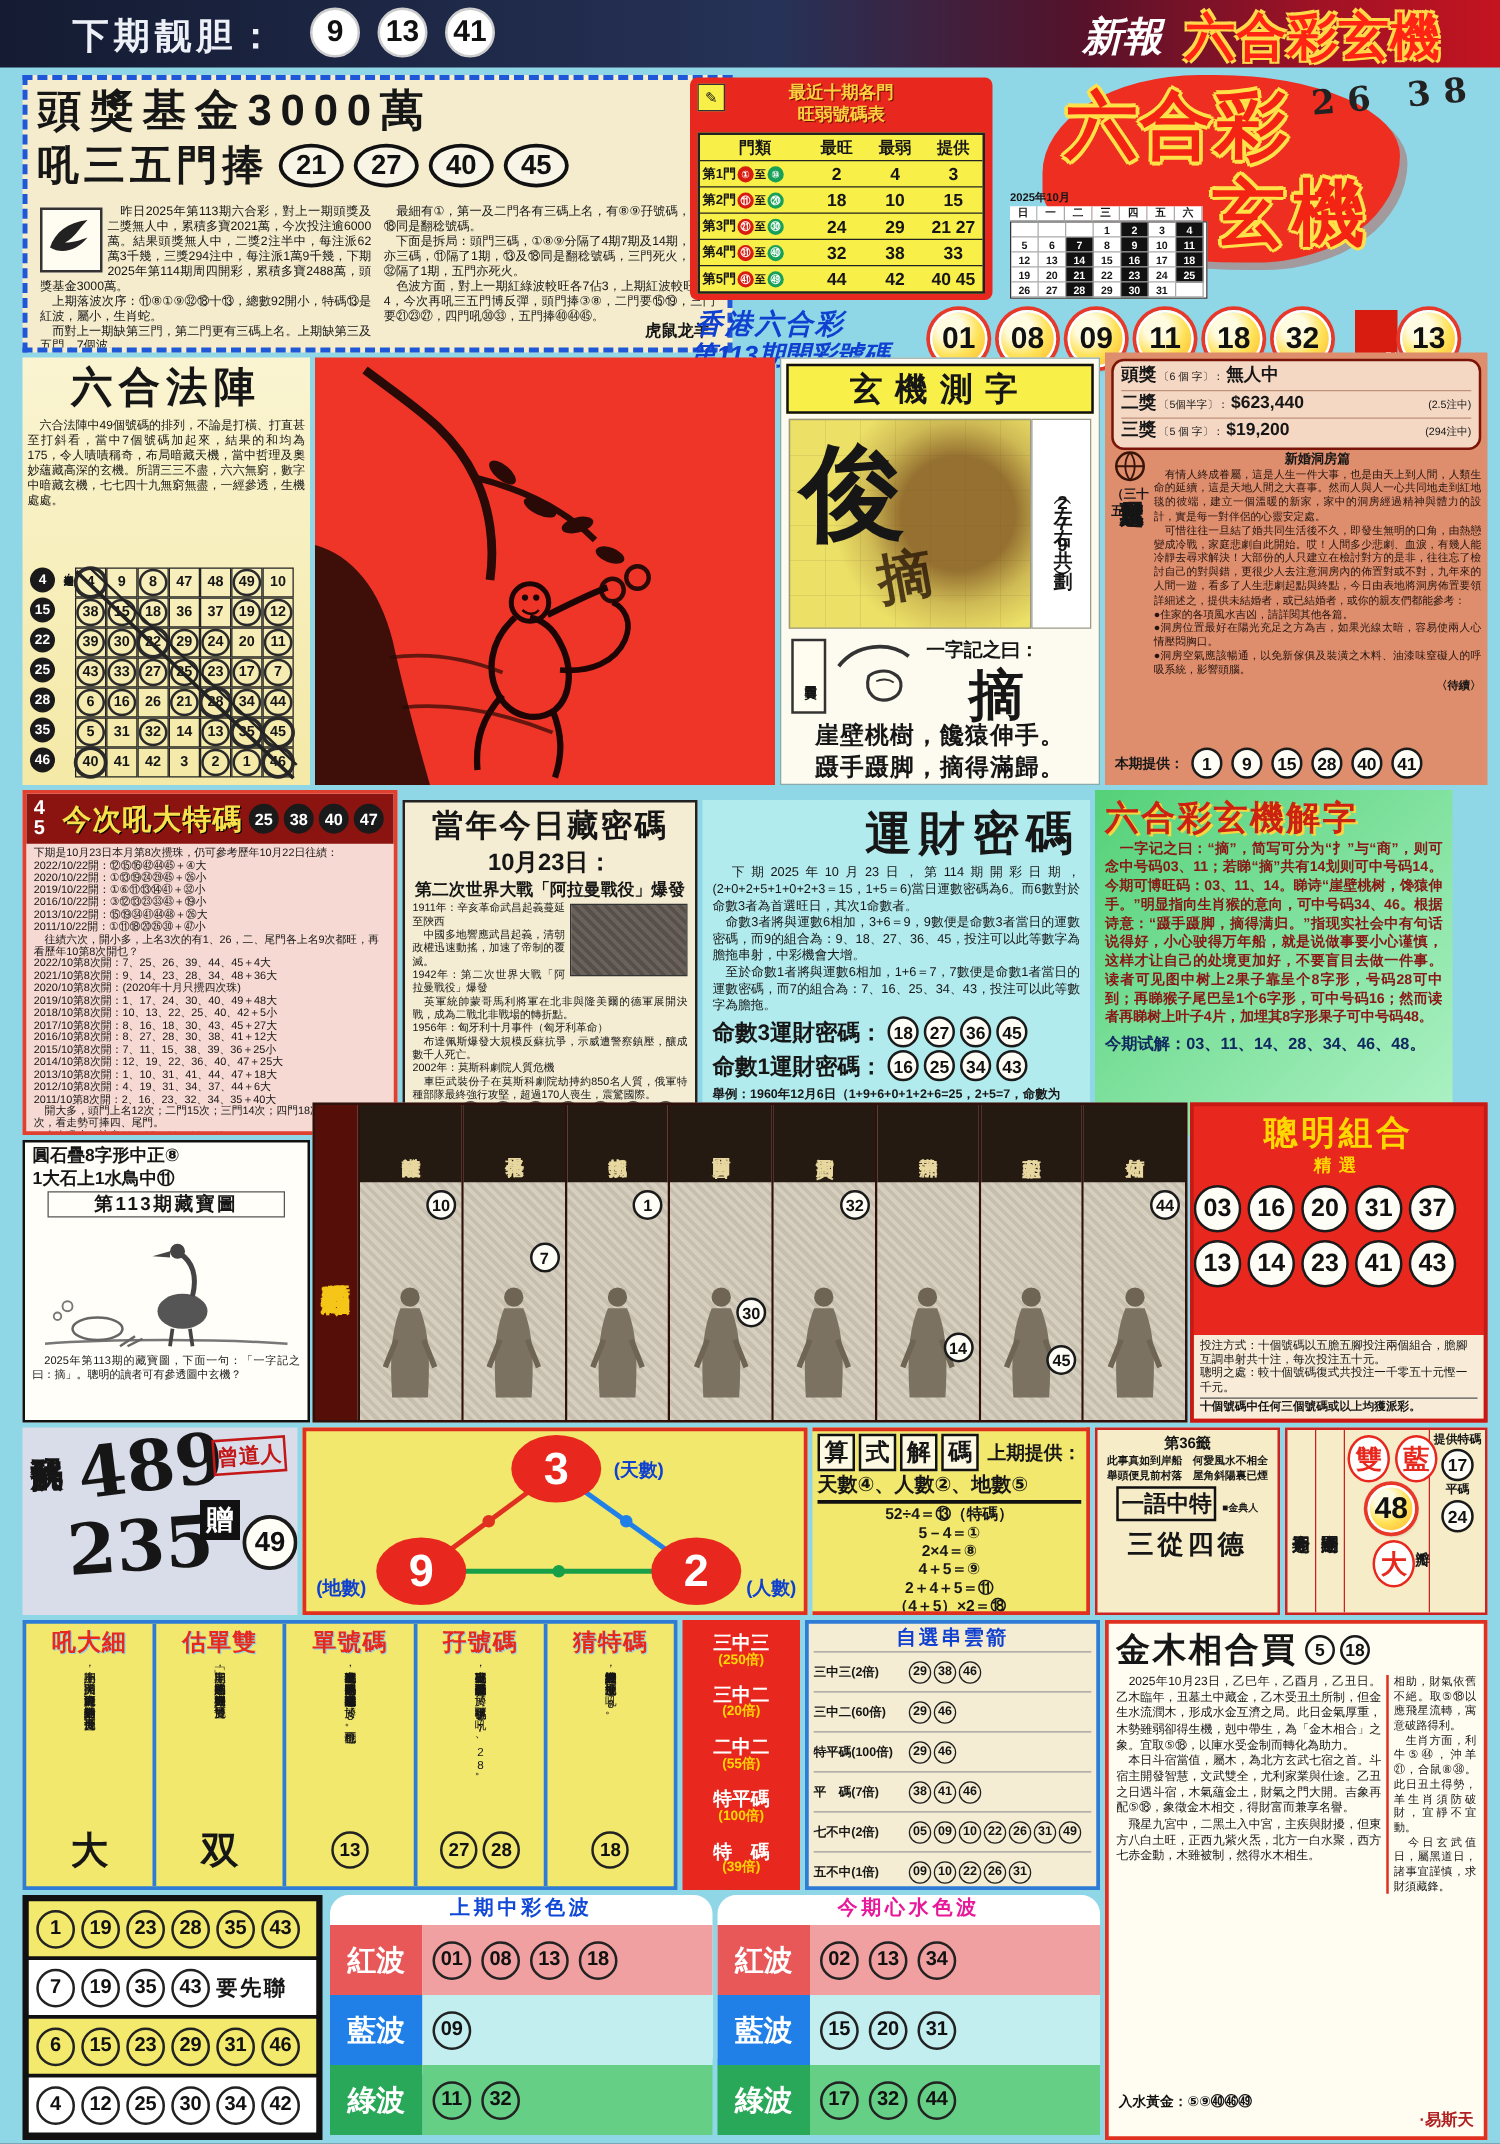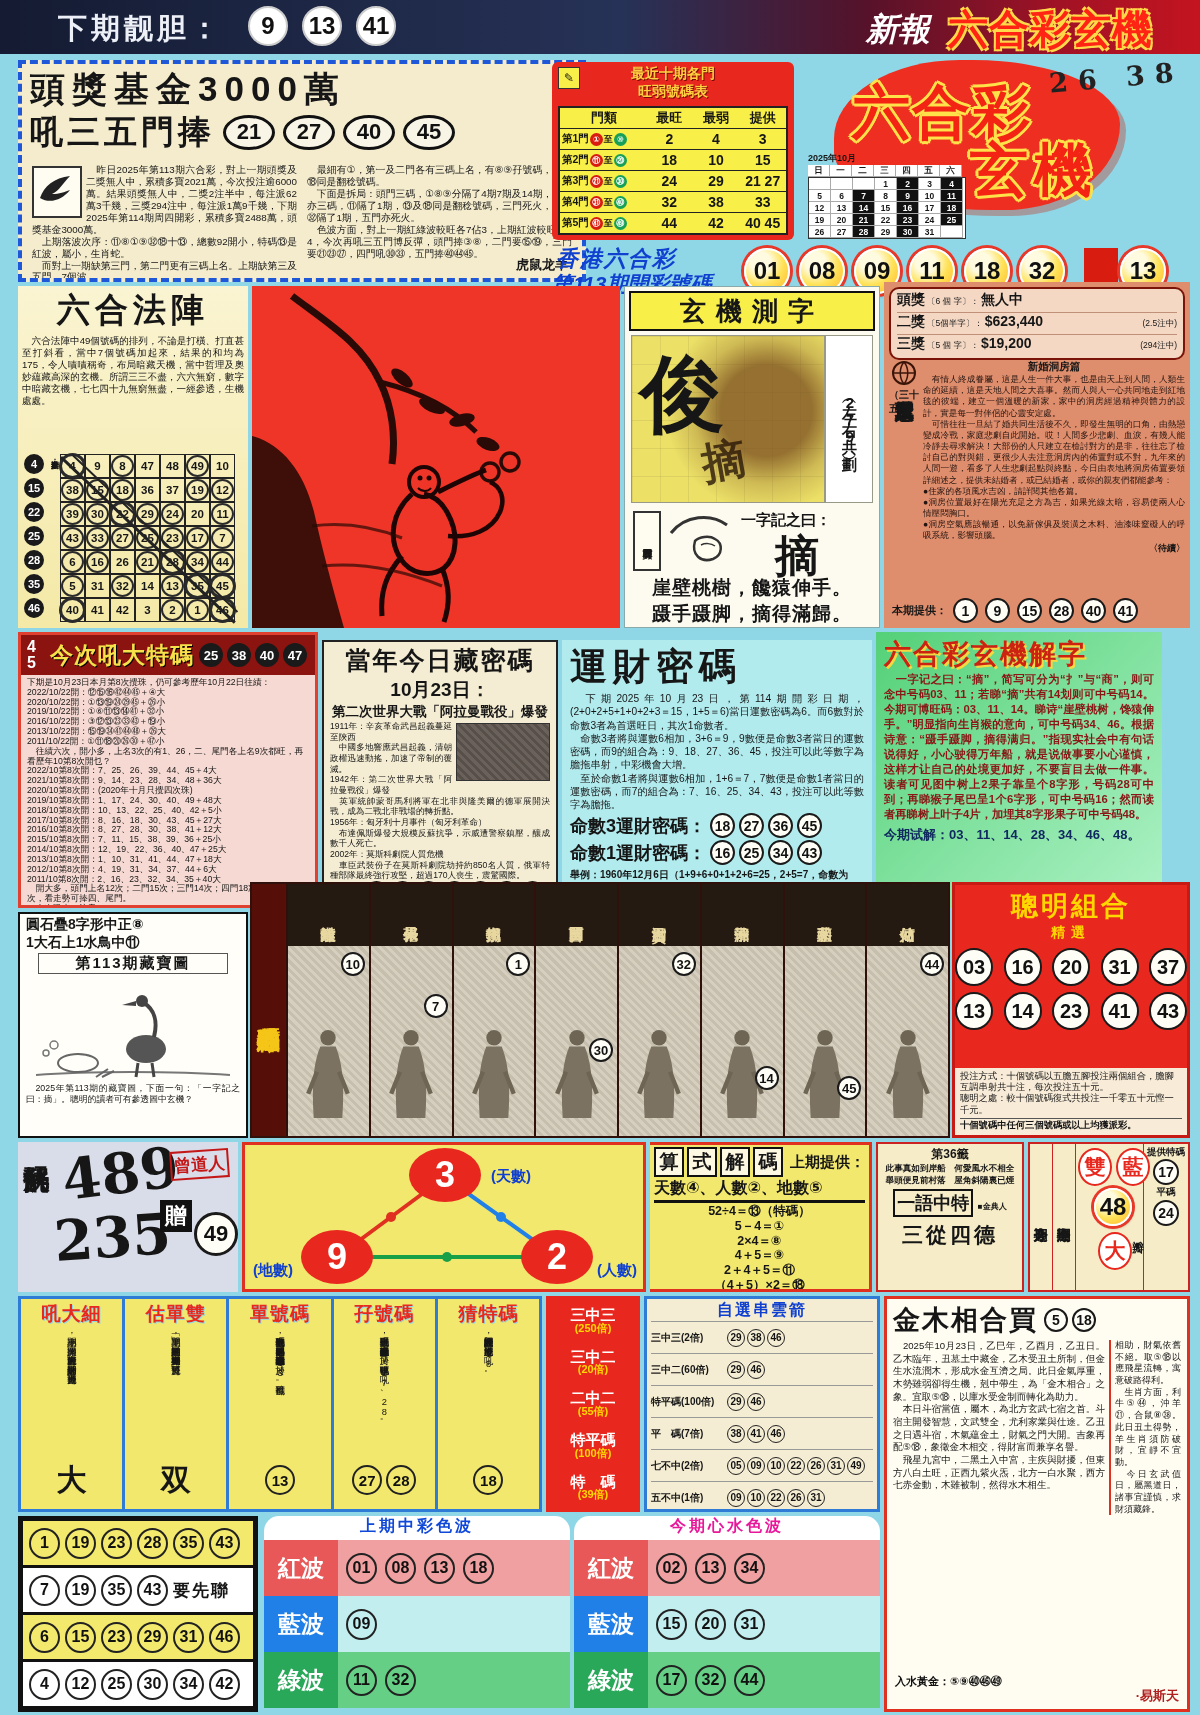--- a/index.html
+++ b/index.html
@@ -54,21 +54,21 @@
   #hot-table .rf,#hot-table .rt{width:13px;height:13px;border-radius:50%;color:#fff;font-size:8px;
       display:inline-flex;align-items:center;justify-content:center;}
   #hot-table .rf{background:#d81c10;} #hot-table .rt{background:#18a058;}
   #hot-table .zhi{font-size:9px;}
   #hot-table .cv{flex:1;text-align:center;font-size:14px;font-weight:900;}
   #hot-table .hd{font-size:13px;font-weight:900;}
   
   #secC{left:800px;top:56px;width:390px;height:184px;}
   #secC .blob{position:absolute;left:34px;top:4px;width:286px;height:150px;background:#ee2e20;
       border-radius:46% 54% 42% 58% / 55% 45% 60% 40%;box-shadow:6px 6px 0 rgba(200,40,20,.35);}
-  #secC .b1{position:absolute;left:52px;top:18px;font-size:58px;font-weight:900;letter-spacing:2px;}
+  #secC .b1{position:absolute;left:52px;top:6px;font-size:58px;font-weight:900;letter-spacing:2px;}
   #secC .b2{position:absolute;left:170px;top:76px;font-size:58px;font-weight:900;letter-spacing:6px;}
   .outline-y{color:#f32413;
      text-shadow:-2px -2px 0 #ffe14a,2px -2px 0 #ffe14a,-2px 2px 0 #ffe14a,2px 2px 0 #ffe14a,
                  0 -3px 0 #ffe14a,0 3px 0 #ffe14a,-3px 0 0 #ffe14a,3px 0 0 #ffe14a;}
   #secC .hand{position:absolute;right:6px;top:6px;font-size:27px;font-weight:bold;color:#222;transform:rotate(-5deg);
       letter-spacing:10px;font-family:"DejaVu Serif",serif;}
   #cal{position:absolute;left:8px;top:96px;width:158px;}
   #cal .ct{font-size:9px;font-weight:900;}
   #cal-head{display:grid;grid-template-columns:repeat(7,22px);}
   #cal-head .cal-cell{background:#fff;}
@@ -156,21 +156,21 @@
   #secJ .h{font-size:13.5px;font-weight:900;text-align:center;}
   #secJ .events{font-size:8.6px;line-height:1.24;text-align:justify;}
   #secJ .photo{float:right;width:92px;height:56px;margin:2px 0 2px 4px;border:1px solid #333;
      background:repeating-linear-gradient(45deg,#6a625a 0 3px,#57504a 3px 6px);}
   #secJ .coderow{position:absolute;left:6px;bottom:4px;display:flex;align-items:center;gap:5px;}
   #secJ .codelabel{font-size:12px;font-weight:900;}
   #code-balls{gap:5px;}
   #code-balls .ball{width:21px;height:21px;font-size:12px;background:#fffef6;border:2px solid #111;color:#111;}
   
   #secK{left:562px;top:640px;width:310px;height:268px;background:#b2ebee;padding:2px 8px;}
-  #secK .t{font-size:37px;font-weight:900;letter-spacing:6px;font-family:"DejaVu Serif",serif;}
+  #secK .t{font-size:37px;font-weight:900;letter-spacing:6px;font-family:"DejaVu Serif",serif;text-align:right;}
   #secK .body{font-size:10.2px;line-height:1.3;text-align:justify;}
   #secK .lrow{display:flex;align-items:center;gap:4px;margin-top:2px;}
   #secK .ll{font-size:18px;font-weight:900;text-align:right;}
   #l3-balls,#l1-balls{gap:4px;}
   #l3-balls .ball,#l1-balls .ball{width:25px;height:25px;font-size:14px;}
   #secK .ex{font-size:10px;font-weight:bold;margin-top:3px;}
   
   #secL{left:876px;top:632px;width:286px;height:276px;background:linear-gradient(135deg,#54d178,#aef2c6);padding:4px 8px;}
   #secL .t{font-size:27px;font-weight:900;color:#cc2211;letter-spacing:2px;text-shadow:2px 2px 0 rgba(255,215,60,.95);}
   #secL .body{font-size:11.3px;line-height:1.33;color:#8a1616;font-weight:bold;text-align:justify;}
@@ -189,21 +189,21 @@
   .immhead .nm{font-size:15px;font-weight:900;color:#e8d8a0;line-height:1;}
   .immbody{position:relative;flex:1;background:
      repeating-linear-gradient(45deg,#d6cfbf 0 3px,#c6bfae 3px 6px);}
   .immbody svg{position:absolute;left:50%;bottom:2px;transform:translateX(-50%);}
   .immballs{position:absolute;top:6px;right:4px;display:flex;flex-direction:column;gap:4px;}
   .immballs .ball{width:24px;height:24px;font-size:13px;}
   
   #secO{left:952px;top:882px;width:238px;height:256px;border:3px solid #c81a14;background:#e8281e;}
   #secO .t{text-align:center;font-size:27px;font-weight:900;color:#ffd700;letter-spacing:3px;padding-top:3px;}
   #secO .st{text-align:center;font-size:14px;font-weight:900;color:#ffd700;letter-spacing:6px;}
-  #sm1,#sm2{display:flex;justify-content:space-between;gap:5px;margin-top:6px;}
+  #sm1,#sm2{display:flex;justify-content:flex-start;gap:5px;margin-top:6px;}
   #sm1 .ball,#sm2 .ball{width:38px;height:38px;font-size:20px;}
   #secO .notes{position:absolute;left:0;right:0;bottom:0;background:#f8ecd8;padding:3px 5px;}
   #secO .n1{font-size:9.3px;line-height:1.22;}
   #secO .n3{font-size:9.3px;font-weight:900;border-top:1px solid #555;margin-top:2px;}
   
   #secP{left:18px;top:1142px;width:220px;height:150px;background:#d9dde9;}
   #secP .v{position:absolute;left:2px;top:4px;font-size:26px;font-weight:900;font-family:"DejaVu Serif",serif;}
   #secP .n1{position:absolute;left:44px;top:-2px;font-size:56px;font-weight:900;transform:rotate(-7deg);font-family:"DejaVu Serif",serif;}
   #secP .n2{position:absolute;left:36px;top:62px;font-size:56px;font-weight:900;transform:rotate(-4deg);font-family:"DejaVu Serif",serif;}
   #secP .stamp{position:absolute;left:152px;top:8px;font-size:17px;font-weight:900;color:#c41818;border:2px solid #c41818;

